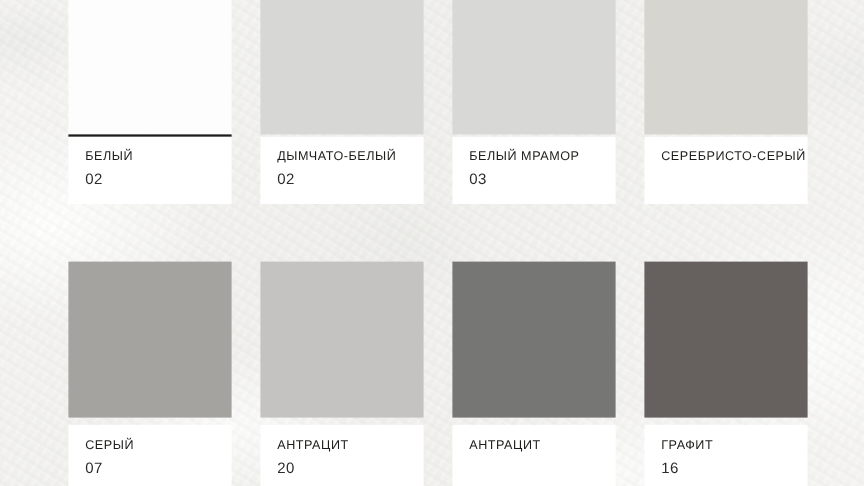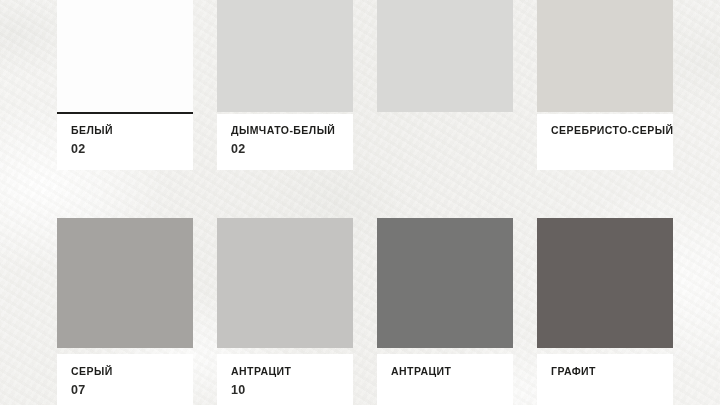--- a/index.html
+++ b/index.html
@@ -78,30 +78,30 @@
 
   .swatch-rule {
     height: 2px;
     background: #1d1d1b;
     width: 136px;
   }
   .swatch-rule.is-hidden { visibility: hidden; }
 
   .swatch-name {
     font-size: 10.5px;
-    font-weight: bold;
+    font-weight: normal;
     letter-spacing: 0.45px;
     color: #1d1d1b;
     line-height: 1;
     white-space: nowrap;
   }
   .swatch-code {
     margin-top: 7px;
     font-size: 12.5px;
-    font-weight: bold;
+    font-weight: normal;
     letter-spacing: 0.3px;
     color: #2b2b29;
     line-height: 1;
   }
 </style>
 </head>
 <body>
 
 <div id="palette-board">
   <div id="palette-noise"></div>
@@ -122,20 +122,24 @@
       <div class="swatch-rule is-hidden"></div>
       <div class="swatch-caption">
         <div class="swatch-name">ДЫМЧАТО-БЕЛЫЙ</div>
         <div class="swatch-code">02</div>
       </div>
     </div>
 
     <div class="swatch-card">
       <div class="swatch-chip" style="background-color: rgb(216, 216, 214);"></div>
       <div class="swatch-rule is-hidden"></div>
+      <div class="swatch-caption">
+        <div class="swatch-name">БЕЛЫЙ МРАМОР</div>
+        <div class="swatch-code">03</div>
+      </div>
     </div>
 
     <div class="swatch-card">
       <div class="swatch-chip" style="background-color: rgb(215, 213, 208);"></div>
       <div class="swatch-rule is-hidden"></div>
       <div class="swatch-caption">
         <div class="swatch-name">СЕРЕБРИСТО-СЕРЫЙ</div>
       </div>
     </div>
 
@@ -150,34 +154,35 @@
         <div class="swatch-name">СЕРЫЙ</div>
         <div class="swatch-code">07</div>
       </div>
     </div>
 
     <div class="swatch-card">
       <div class="swatch-chip" style="background-color: rgb(196, 195, 193);"></div>
       <div class="swatch-rule is-hidden"></div>
       <div class="swatch-caption">
         <div class="swatch-name">АНТРАЦИТ</div>
-        <div class="swatch-code">10</div>
+        <div class="swatch-code">20</div>
       </div>
     </div>
 
     <div class="swatch-card">
       <div class="swatch-chip" style="background-color: rgb(118, 118, 117);"></div>
       <div class="swatch-rule is-hidden"></div>
       <div class="swatch-caption">
         <div class="swatch-name">АНТРАЦИТ</div>
       </div>
     </div>
 
     <div class="swatch-card">
       <div class="swatch-chip" style="background-color: rgb(102, 97, 95);"></div>
       <div class="swatch-rule is-hidden"></div>
       <div class="swatch-caption">
         <div class="swatch-name">ГРАФИТ</div>
+        <div class="swatch-code">16</div>
       </div>
     </div>
 
   </div>
 </div>
 
 </body></html>

